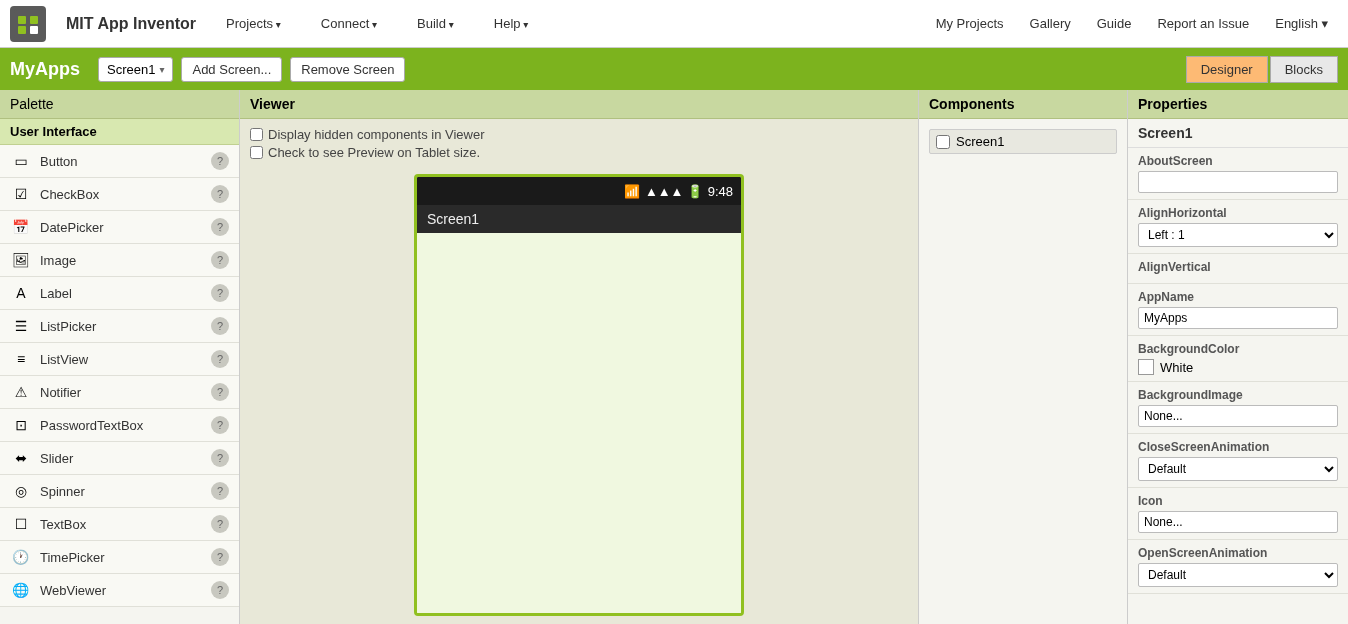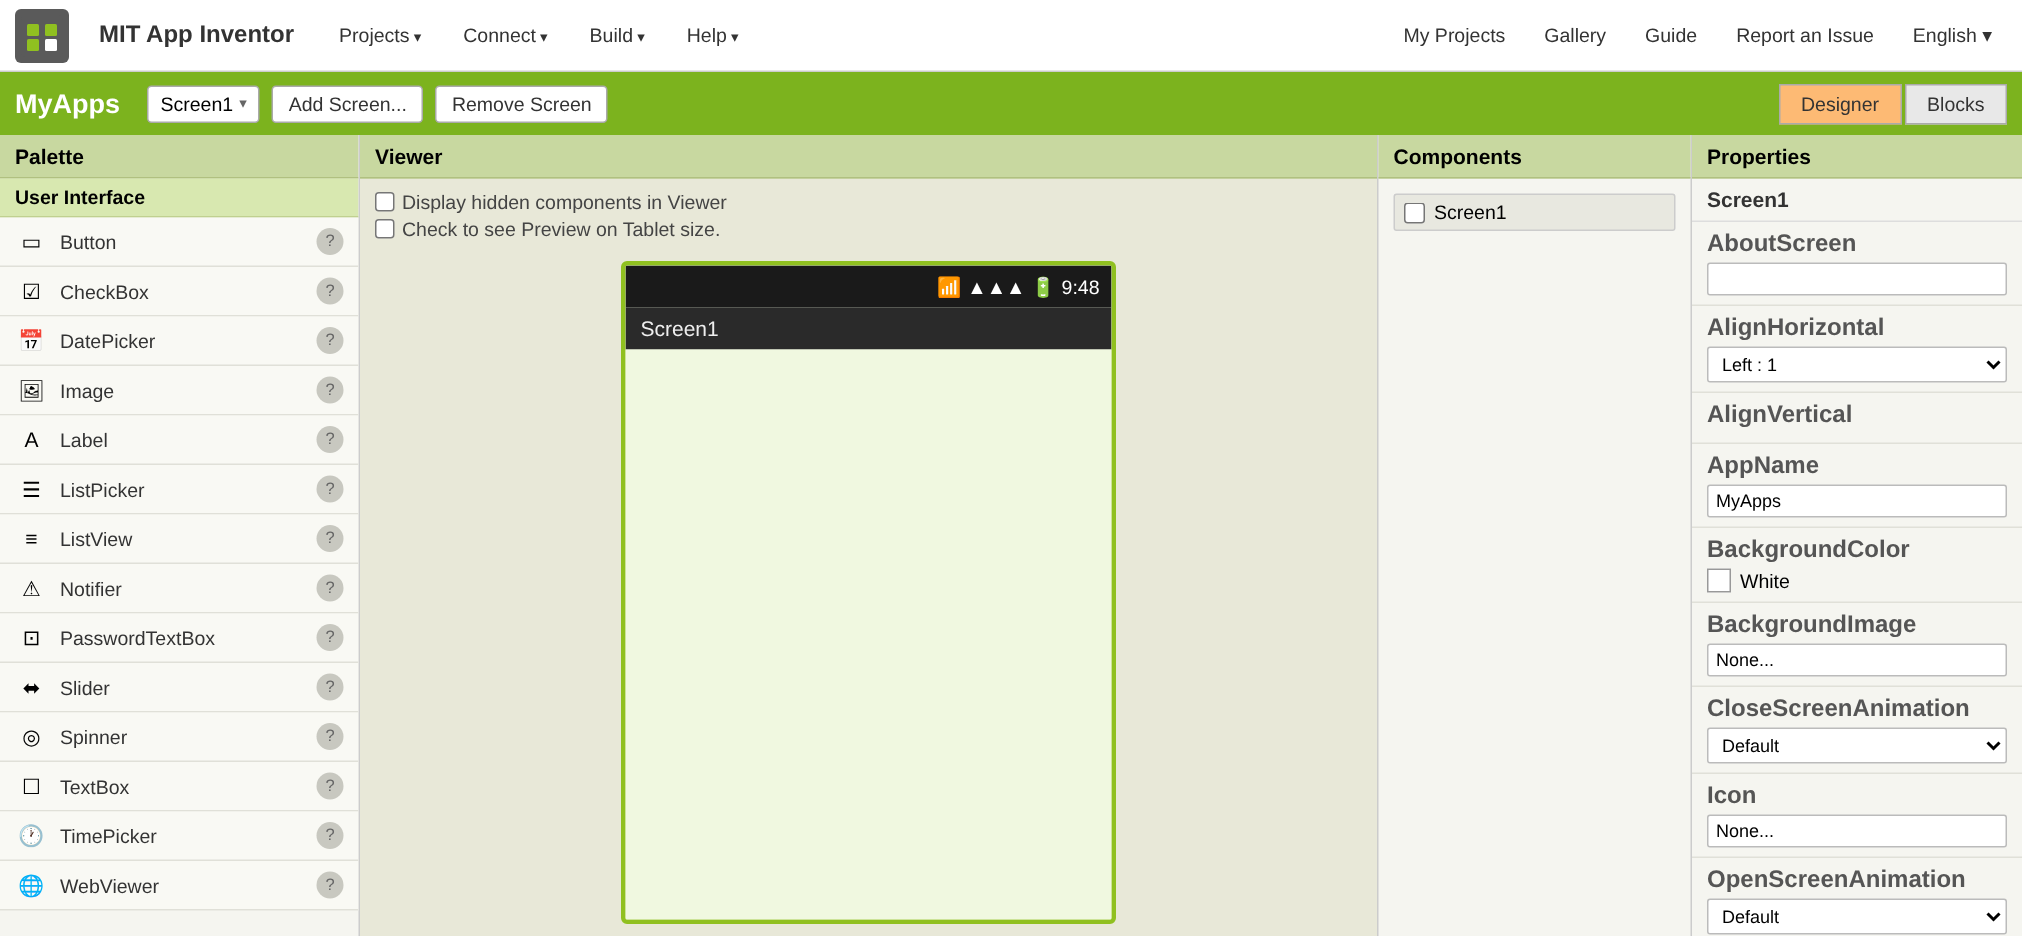--- a/index.html
+++ b/index.html
@@ -24,21 +24,21 @@
       width: 36px;
       height: 36px;
       background: #5a5a5a;
       border-radius: 4px;
       display: flex;
       align-items: center;
       justify-content: center;
     }
     #app-logo-icon svg { width: 28px; height: 28px; }
     #app-title { font-size: 16px; font-weight: bold; color: #333; white-space: nowrap; }
-    #nav-links { display: flex; align-items: flex-start; gap: 8px; flex: 1; }
+    #nav-links { display: flex; align-items: flex-start; gap: 20px; flex: 1; }
     .nav-item {
       padding: 6px 10px;
       cursor: pointer;
       color: #333;
       border-radius: 3px;
       white-space: nowrap;
     }
     .nav-item-arrow::after { content: ' ▾'; font-size: 10px; }
     #nav-right { display: flex; align-items: center; gap: 6px; margin-left: auto; }
     #nav-right .nav-item { font-size: 13px; }
@@ -102,21 +102,21 @@
     #palette {
       width: 240px;
       background: #f5f5f0;
       border-right: 1px solid #ccc;
       overflow-y: auto;
       flex-shrink: 0;
     }
     #palette-header {
       background: #c8d8a0;
       padding: 6px 10px;
-      font-weight: bold;
+      font-weight: normal;
       font-size: 14px;
       border-bottom: 1px solid #b0c080;
     }
     #palette-section-header {
       background: #d8e8b0;
       padding: 5px 10px;
       font-weight: bold;
       font-size: 13px;
       border-bottom: 1px solid #c0d090;
     }
@@ -261,21 +261,21 @@
       font-weight: bold;
       font-size: 14px;
       border-bottom: 1px solid #ddd;
       color: #333;
     }
     #properties-body { padding: 0; }
     .prop-group {
       padding: 6px 10px;
       border-bottom: 1px solid #e0e0d8;
     }
-    .prop-label { font-size: 16px; color: #555; margin-bottom: 3px; font-weight: bold; }
+    .prop-label { font-size: 12px; color: #555; margin-bottom: 3px; font-weight: bold; }
     .prop-input {
       width: 100%;
       padding: 3px 5px;
       border: 1px solid #bbb;
       background: #fff;
       font-size: 12px;
       border-radius: 2px;
     }
     .prop-select {
       width: 100%;

